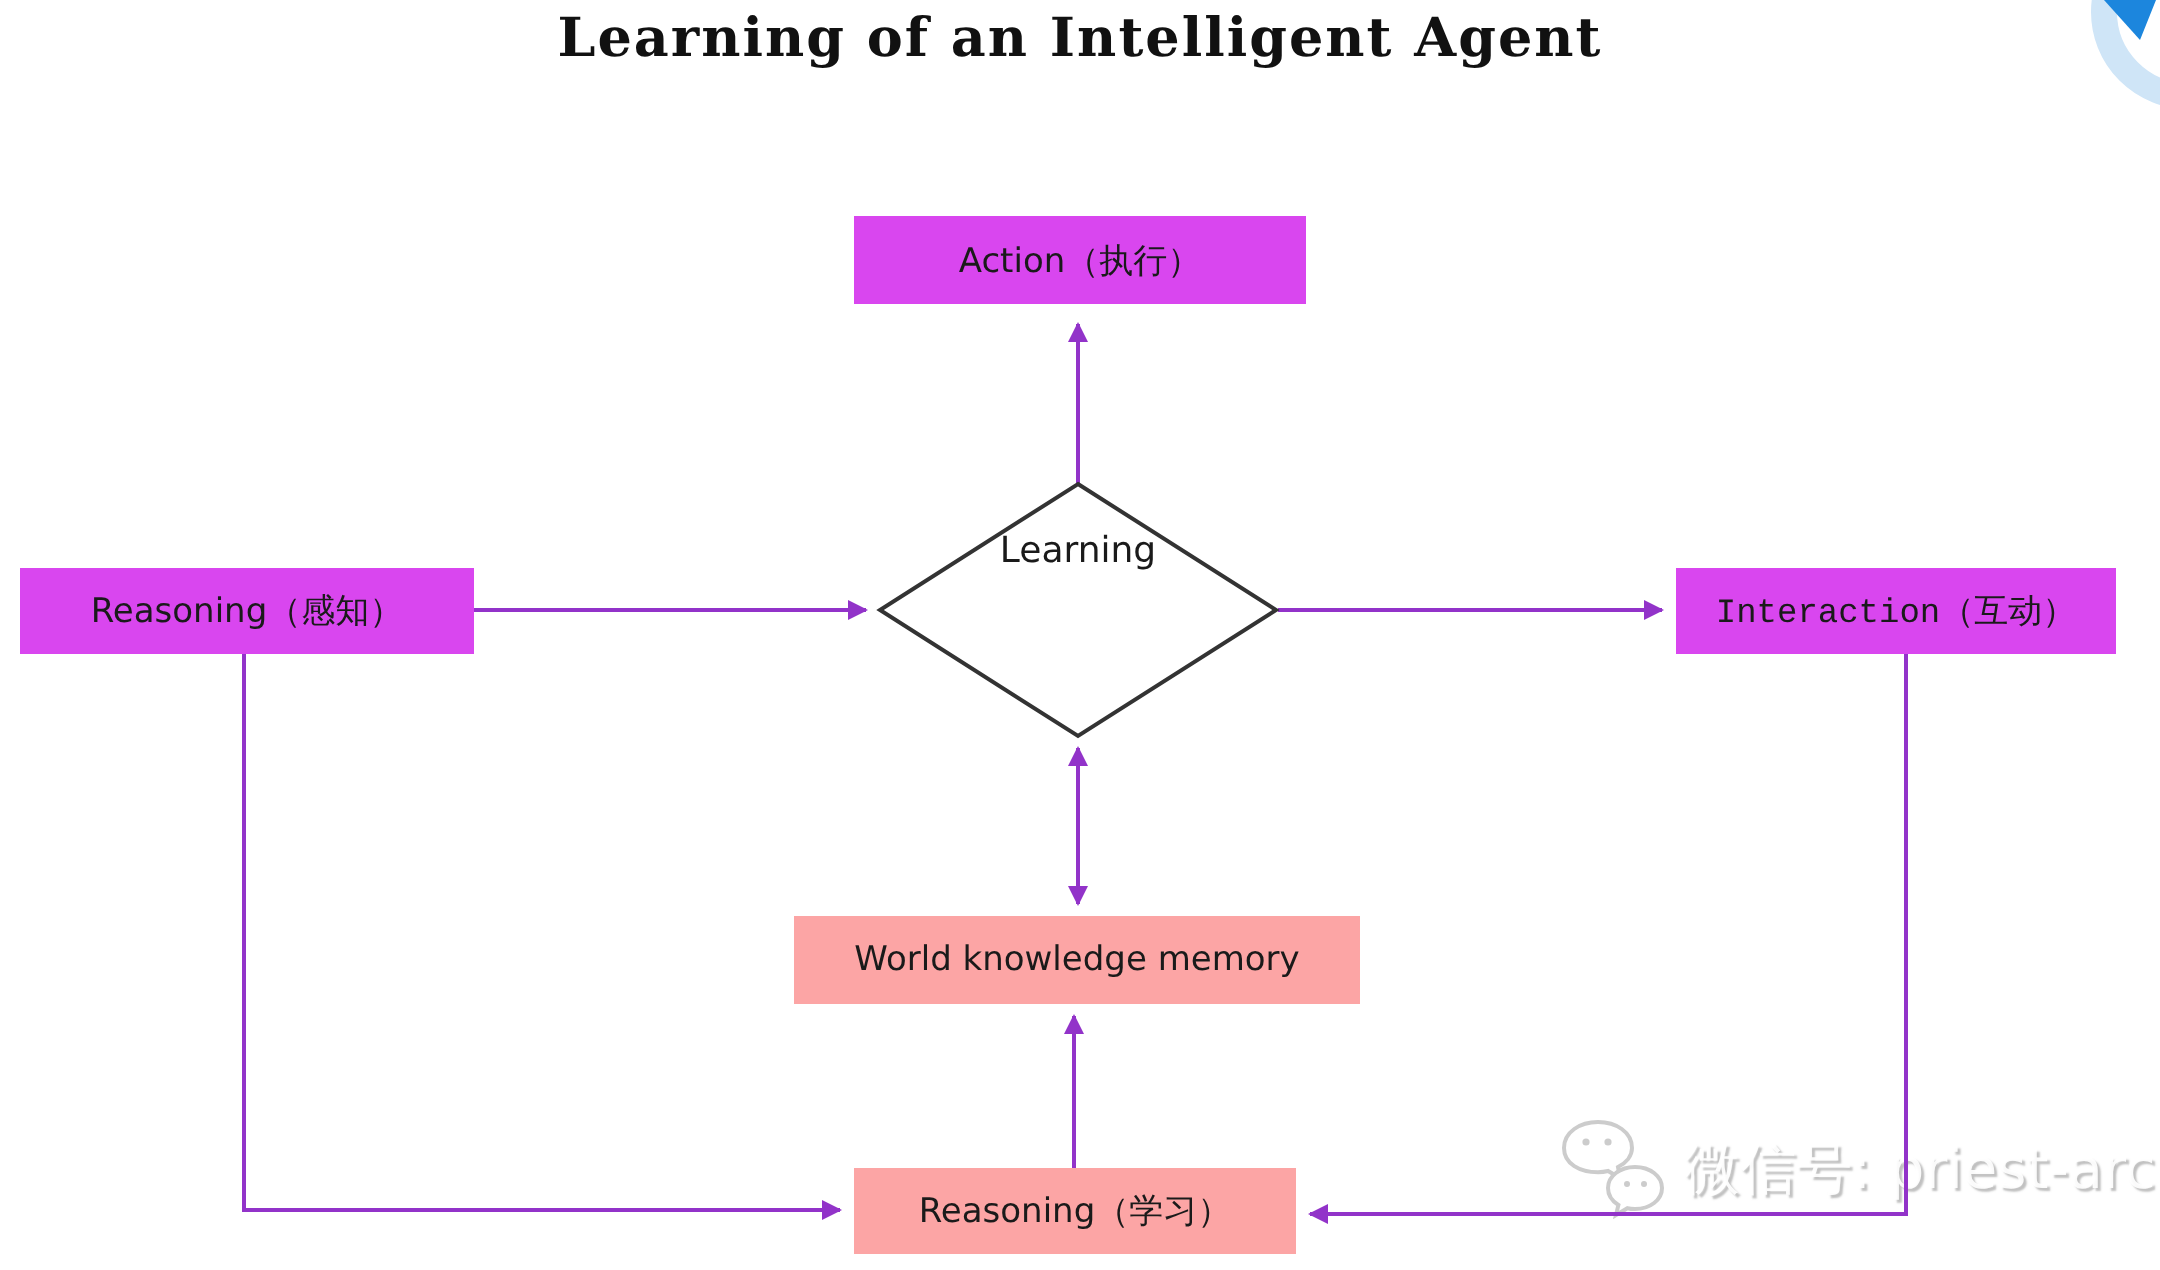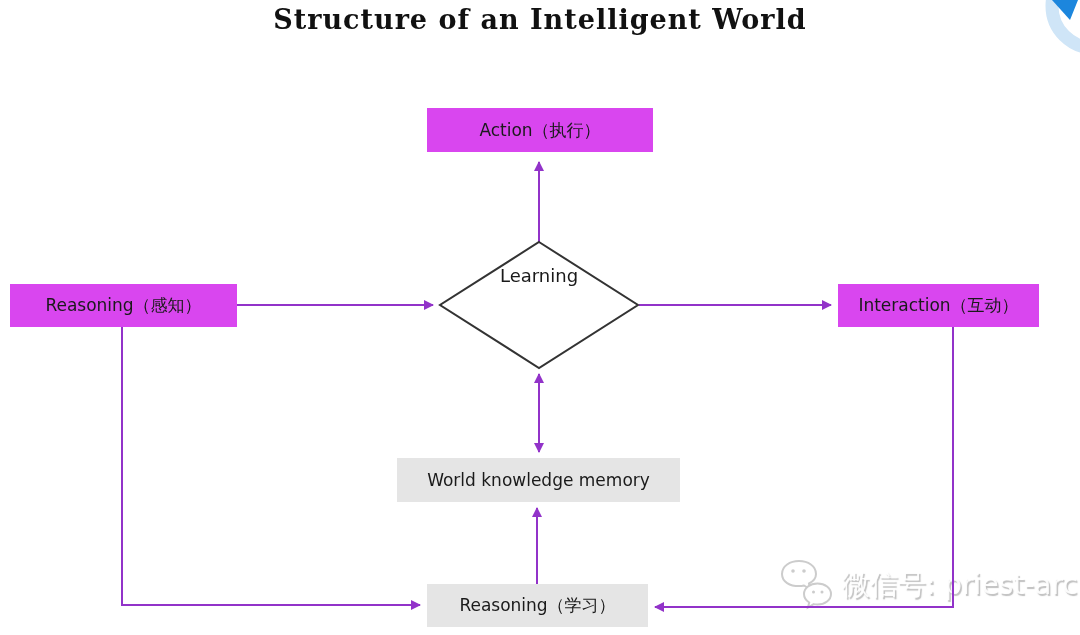--- a/index.html
+++ b/index.html
@@ -10,24 +10,24 @@
   .title{
     position:absolute;top:4px;left:0;width:1080px;text-align:center;
     font-family:"DejaVu Serif",serif;font-weight:bold;font-size:27px;color:#111;
     letter-spacing:1px;
   }
   .node{
     position:absolute;display:flex;align-items:center;justify-content:center;
     font-size:17px;color:#1a1a1a;font-weight:500;z-index:2;white-space:nowrap;
   }
   .pink{background:#d946ef;}
-  .orange{background:#e5e5e5;}
+  .orange{background:#fca5a5;}
   .node-action{left:427px;top:108px;width:226px;height:44px;}
   .node-perception{left:10px;top:284px;width:227px;height:43px;}
-  .node-interaction{left:838px;top:284px;width:201px;height:43px;}
+  .node-interaction{left:838px;top:284px;width:220px;height:43px;font-family:Liberation Mono, monospace;}
   .node-wkm{left:397px;top:458px;width:283px;height:44px;}
   .node-learning{left:427px;top:584px;width:221px;height:43px;}
   .diamond-label{
     position:absolute;left:440px;top:262px;width:198px;z-index:2;
     text-align:center;color:#1a1a1a;line-height:1.55;
   }
   .diamond-label .en{font-size:18px;}
   .diamond-label .zh{font-size:16px;}
   svg.wires{position:absolute;left:0;top:0;z-index:1;}
   .watermark{
@@ -35,21 +35,21 @@
   }
   .watermark .wm-text{
     font-size:28px;color:rgba(255,255,255,0.92);margin-left:6px;white-space:nowrap;
     text-shadow:1.5px 1.5px 1px rgba(140,140,140,0.55), -1px -1px 0 rgba(255,255,255,0.9);
   }
   .corner-logo{position:absolute;right:0;top:0;z-index:3;}
 </style>
 </head>
 <body>
 
-<div class="title">Structure of an Intelligent World</div>
+<div class="title">Learning of an Intelligent Agent</div>
 
 <div class="watermark">
   <svg width="58" height="54" viewBox="0 0 58 54">
     <g fill="#ffffff" stroke="#cccccc" stroke-width="2">
       <path d="M4 16 C4 8 12 3 21 3 C30 3 38 8 38 16 C38 20 35 23.5 31 25.5 L32 31 L26 27.5 C24.4 27.9 22.7 28.1 21 28.1 C12 28.1 4 24 4 16 Z"></path>
       <path d="M26 36 C26 30 32 25.5 39.5 25.5 C47 25.5 53 30 53 36 C53 42 47 46.5 39.5 46.5 C38.2 46.5 36.9 46.4 35.7 46.1 L30 49.5 L31.2 44.5 C28 42.5 26 39.6 26 36 Z"></path>
     </g>
     <g fill="#cccccc">
       <circle cx="15" cy="13" r="1.8"></circle>
         <circle cx="26" cy="13" r="1.8"></circle>

